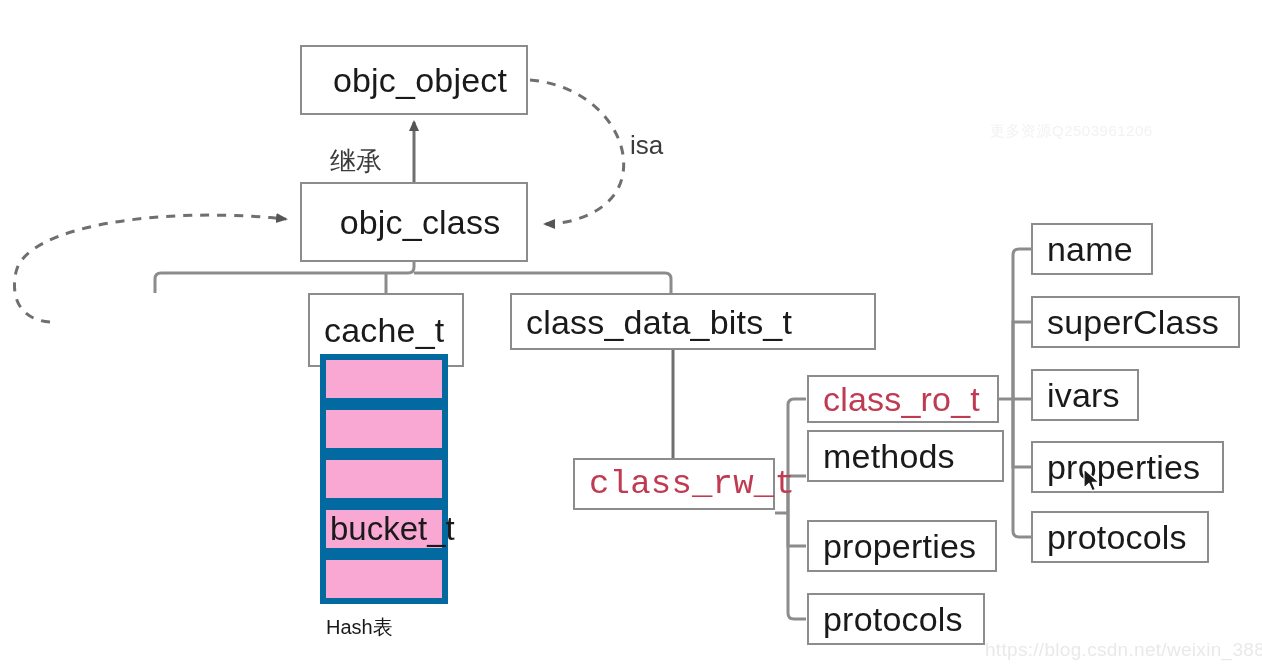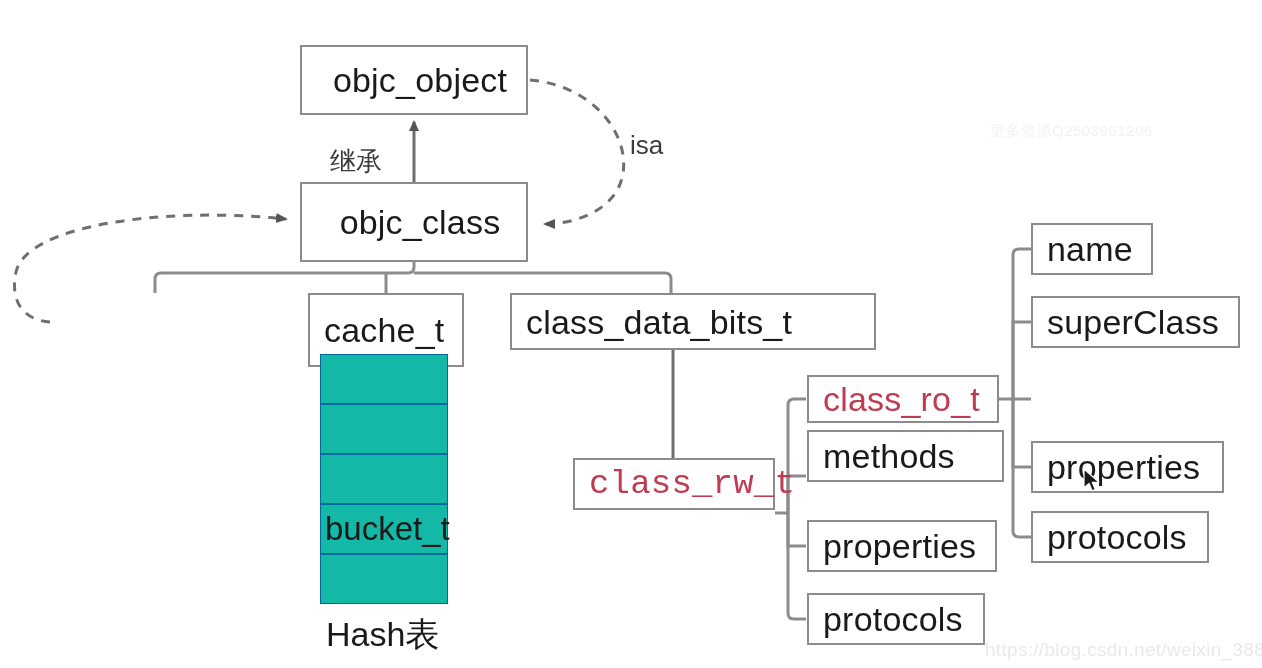--- a/index.html
+++ b/index.html
@@ -28,33 +28,33 @@
     line-height:1;
     white-space:nowrap;
     letter-spacing:.2px;
   }
   .node.center{justify-content:center;padding-left:12px;}
   .node.red{color:#bf3b52;}
 
   .cell{
     position:absolute;
     box-sizing:border-box;
-    border:1px solid #0369a1;
-    background:#14b8a6;
+    border:6px solid #0369a1;
+    background:#f9a8d4;
     display:flex;
     align-items:center;
     padding-left:4px;
     font-size:33px;
     color:#1a1a1a;
     white-space:nowrap;
   }
 
   .plain-label{
     position:absolute;
-    font-size:34px;
+    font-size:20px;
     color:#1a1a1a;
     white-space:nowrap;
     line-height:1;
   }
   .edge-label{
     position:absolute;
     font-size:26px;
     color:#3b3b3b;
     white-space:nowrap;
     line-height:1;
@@ -165,20 +165,23 @@
   </div>
 
   <div class="node" style="left:1031px;top:223px;width:122px;height:52px;">
     <span>name</span>
   </div>
 
   <div class="node" style="left:1031px;top:296px;width:209px;height:52px;">
     <span>superClass</span>
   </div>
 
+  <div class="node" style="left:1031px;top:369px;width:108px;height:52px;">
+    <span>ivars</span>
+  </div>
 
   <div class="node" style="left:1031px;top:441px;width:193px;height:52px;">
     <span>properties</span>
   </div>
 
   <div class="node" style="left:1031px;top:511px;width:178px;height:52px;">
     <span>protocols</span>
   </div>
 
   <div>

